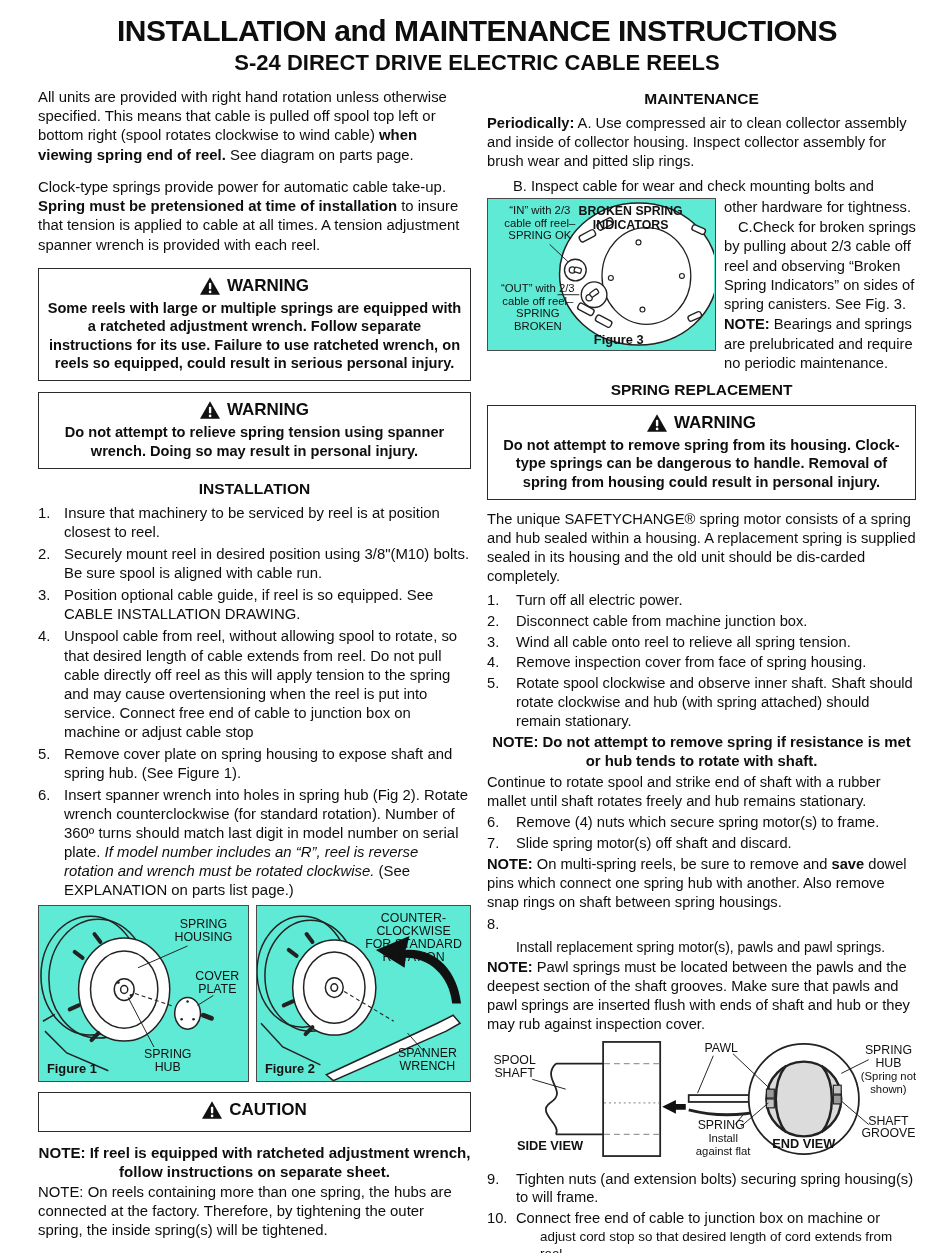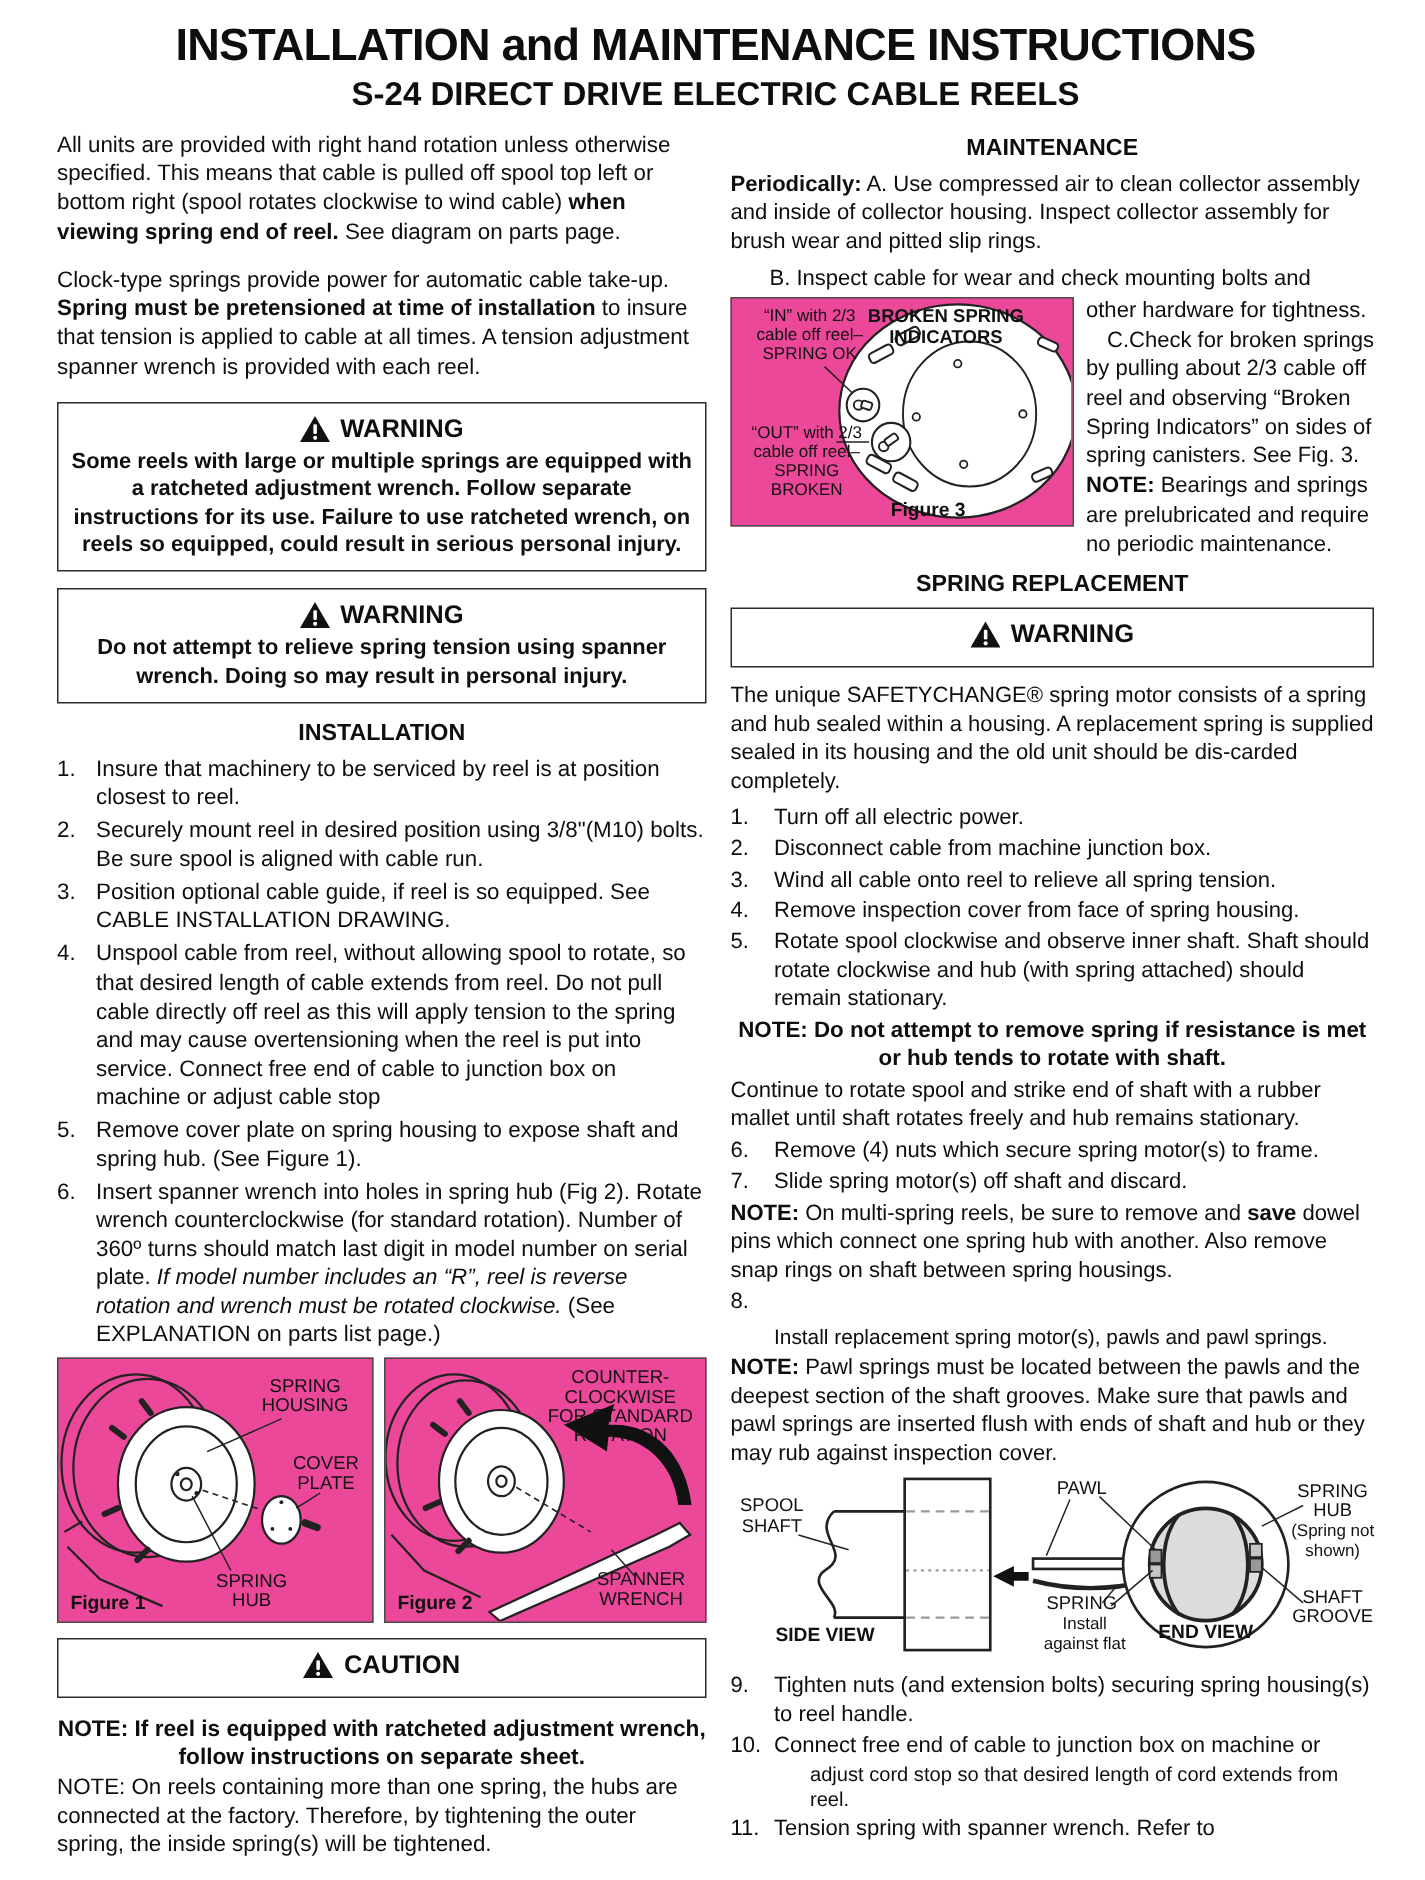--- a/index.html
+++ b/index.html
@@ -18,21 +18,21 @@
   .warnbox .wbody{font-weight:bold;font-size:14.6px;line-height:1.26;}
   h3.section{font-size:15.5px;font-weight:bold;text-align:center;margin:2px 0 6px;}
   .li{display:flex;font-size:14.9px;line-height:1.28;margin:0 0 3px;}
   .col-r .li{font-size:14.7px;margin-bottom:2px;}
   .li .n{flex:none;width:26px;}
   .col-r .li .n{width:29px;}
   .li .t{flex:1;}
   .li .t2{display:block;margin-left:24px;font-size:13.4px;}
   .cond .t{font-size:13.9px;margin-top:24px;}
   .figrow{display:flex;gap:7px;margin:4px 0 10px;}
-  .figbox{border:1.5px solid #4a4a4a;background:#ec4899;overflow:hidden;}
+  .figbox{border:1.5px solid #4a4a4a;background:#5eead4;overflow:hidden;}
   .figbox.f1{width:211px;height:177px;}
   .figbox.f2{width:215px;height:177px;}
   .figbox.f3{width:229px;height:153px;flex:none;}
   .note-b{font-weight:bold;text-align:center;font-size:15.1px;line-height:1.28;margin:0 0 2px;}
   .note-c{text-align:left;font-size:14.9px;line-height:1.28;margin:0 0 3px;}
   .col-r .note-b{font-size:14.9px;}
   .col-r .note-c{font-size:14.7px;}
   .fig3row{display:flex;gap:8px;margin:2px 0 8px;}
   .beside{flex:1;font-size:14.7px;line-height:1.31;}
   .beside p{margin:0;}
@@ -273,20 +273,21 @@
 
       <div class="warnbox" style="margin:6px 0 10px;">
         <div class="wtitle">
           <svg width="20" height="18" viewBox="0 0 22 19">
               <path d="M11 0 L22 19 H0 Z" fill="#111"></path>
               <rect x="9.8" y="6" width="2.6" height="7.2" fill="#fff" rx="1"></rect>
               <circle cx="11.1" cy="16" r="1.5" fill="#fff"></circle>
             </svg>
           <span>WARNING</span>
         </div>
+        <div class="wbody">Do not attempt to remove spring from its housing. Clock-type springs can be dangerous to handle.  Removal of spring from housing could result in personal injury.</div>
       </div>
 
       <p class="body" style="margin-bottom:5px;">The unique SAFETYCHANGE® spring motor consists of a spring and hub sealed within a housing.  A replacement spring is supplied sealed in its housing and the old unit should be dis-carded completely.</p>
 
       <div class="li">
           <span class="n">1.</span>
           <span class="t">Turn off all electric power.</span>
         </div>
       <div class="li">
           <span class="n">2.</span>
@@ -374,21 +375,21 @@
           </g>
           <g font-size="13" font-weight="bold" fill="#111" text-anchor="middle">
             <text x="64" y="114">SIDE VIEW</text>
             <text x="322" y="112">END VIEW</text>
           </g>
         </svg>
       </div>
 
       <div class="li">
           <span class="n">9.</span>
-          <span class="t">Tighten nuts (and extension bolts) securing spring housing(s) to reel handle.</span>
+          <span class="t">Tighten nuts (and extension bolts) securing spring housing(s) to will frame.</span>
         </div>
       <div class="li">
           <span class="n">10.</span>
           <span class="t"><span>Connect free end of cable to junction box on machine or</span><span class="t2">adjust cord stop so that desired length of cord extends from reel.</span></span>
         </div>
       <div class="li">
           <span class="n">11.</span>
           <span class="t"><span>Tension spring with spanner wrench. Refer to </span></span>
         </div>
 

